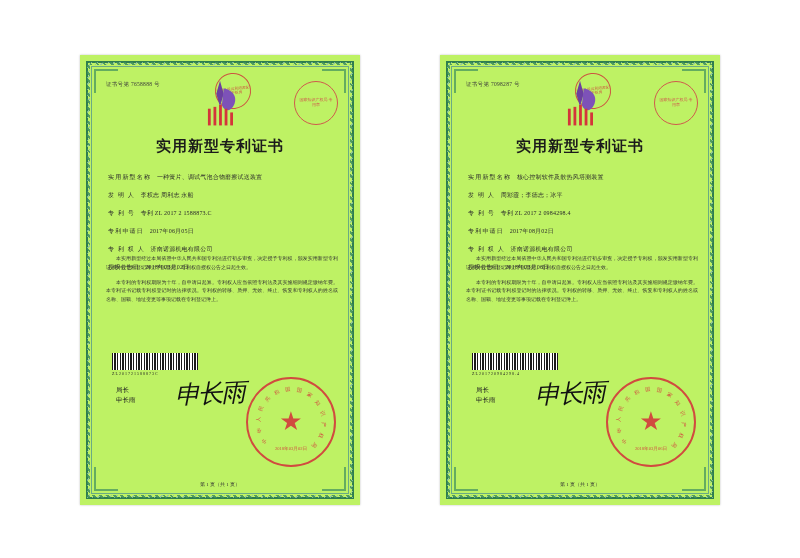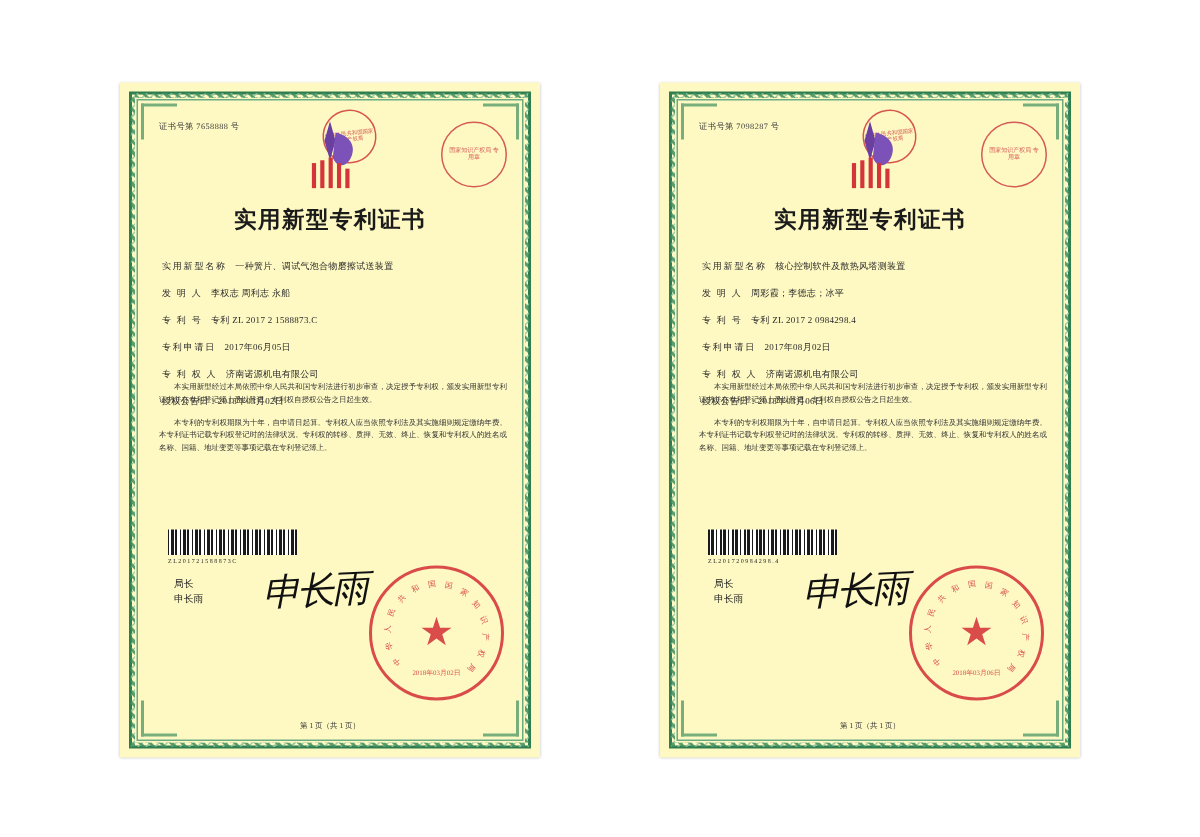--- a/index.html
+++ b/index.html
@@ -25,21 +25,21 @@
     width: 280px;
     height: 450px;
   }
   .cert-wrap.left { left: 80px; }
   .cert-wrap.right { left: 440px; }
 
   .cert {
     position: relative;
     width: 100%;
     height: 100%;
-    background: #fef9c3;
+    background: #bef264;
     box-sizing: border-box;
     box-shadow: 0 0 2px rgba(0,0,0,0.25);
     overflow: hidden;
   }
   
   .border-outer {
     position: absolute;
     inset: 6px;
     border: 2px solid #2e7d4f;
     box-sizing: border-box;

